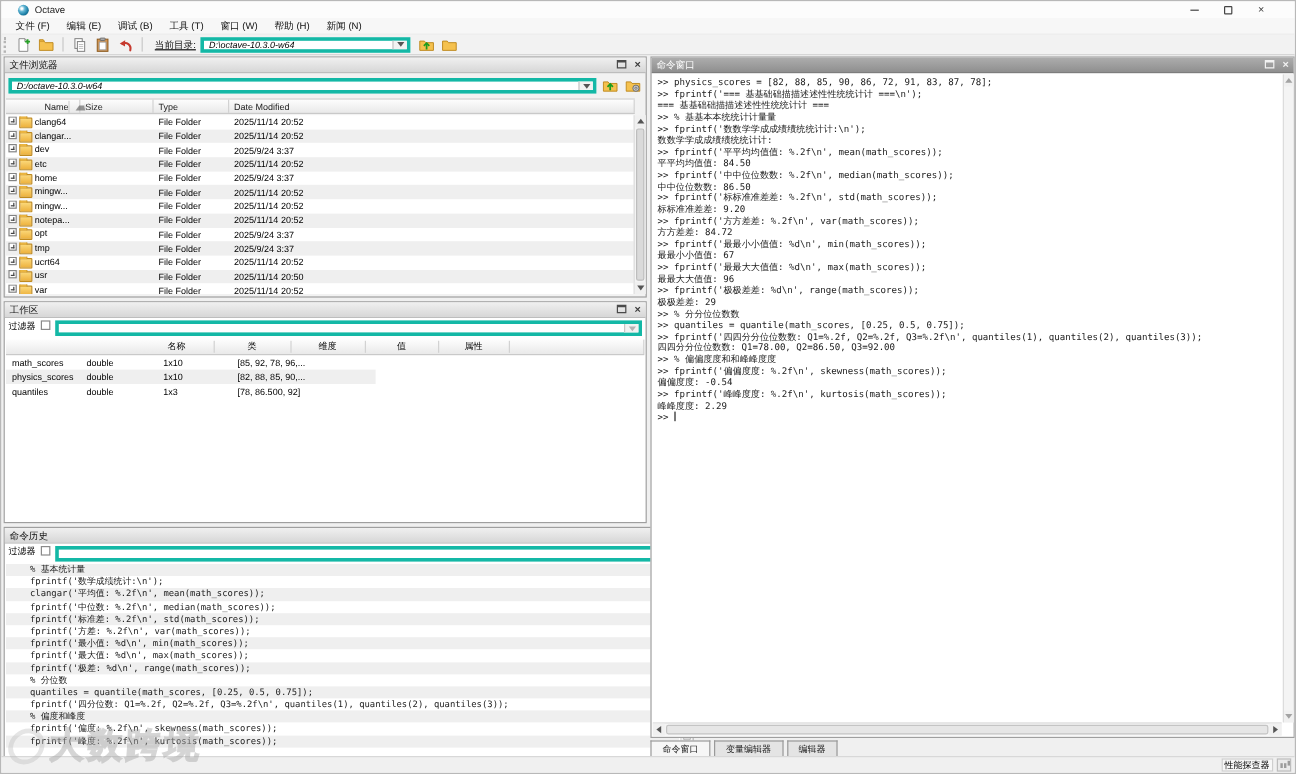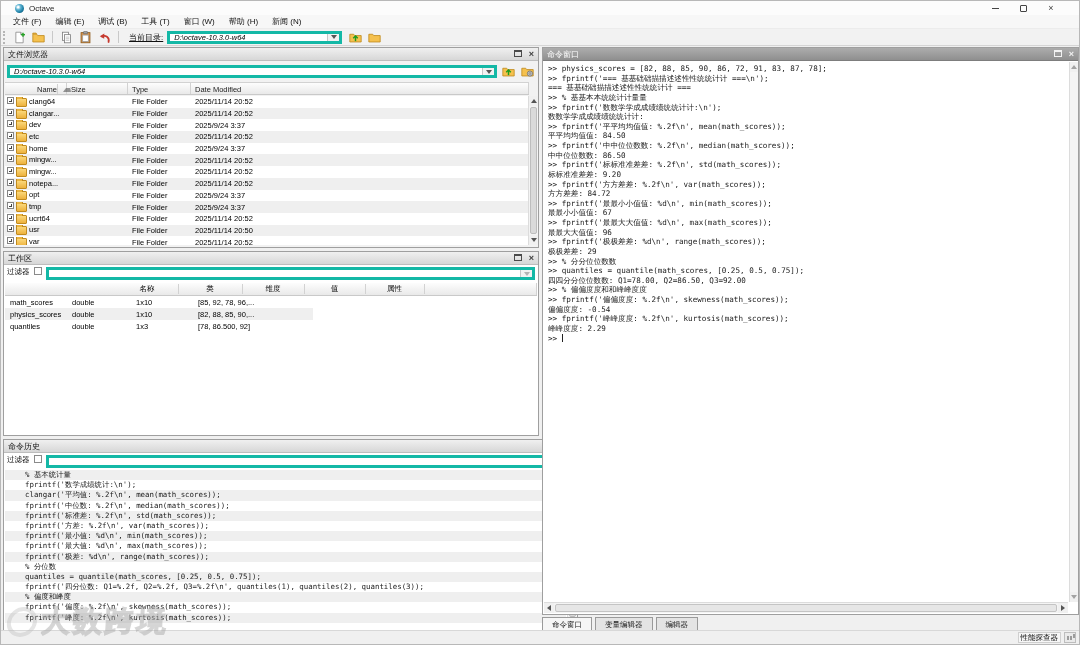--- a/index.html
+++ b/index.html
@@ -499,20 +499,21 @@
         <div class="cw-line">&gt;&gt; fprintf('方方差差: %.2f\n', var(math_scores));</div>
         <div class="cw-line">方方差差: 84.72</div>
         <div class="cw-line">&gt;&gt; fprintf('最最小小值值: %d\n', min(math_scores));</div>
         <div class="cw-line">最最小小值值: 67</div>
         <div class="cw-line">&gt;&gt; fprintf('最最大大值值: %d\n', max(math_scores));</div>
         <div class="cw-line">最最大大值值: 96</div>
         <div class="cw-line">&gt;&gt; fprintf('极极差差: %d\n', range(math_scores));</div>
         <div class="cw-line">极极差差: 29</div>
         <div class="cw-line">&gt;&gt; % 分分位位数数</div>
         <div class="cw-line">&gt;&gt; quantiles = quantile(math_scores, [0.25, 0.5, 0.75]);</div>
+        <div class="cw-line">&gt;&gt; fprintf('四四分分位位数数: Q1=%.2f, Q2=%.2f, Q3=%.2f\n', quantiles(1), quantiles(2), quantiles(3));</div>
         <div class="cw-line">四四分分位位数数: Q1=78.00, Q2=86.50, Q3=92.00</div>
         <div class="cw-line">&gt;&gt; % 偏偏度度和和峰峰度度</div>
         <div class="cw-line">&gt;&gt; fprintf('偏偏度度: %.2f\n', skewness(math_scores));</div>
         <div class="cw-line">偏偏度度: -0.54</div>
         <div class="cw-line">&gt;&gt; fprintf('峰峰度度: %.2f\n', kurtosis(math_scores));</div>
         <div class="cw-line">峰峰度度: 2.29</div>
         <div class="cw-line">&gt;&gt; <span class="text-cursor"></span></div>
       </div>
     <div class="vscroll" style="top:14px; bottom:12px; width:9px;">
       <span class="sb-btn top">

